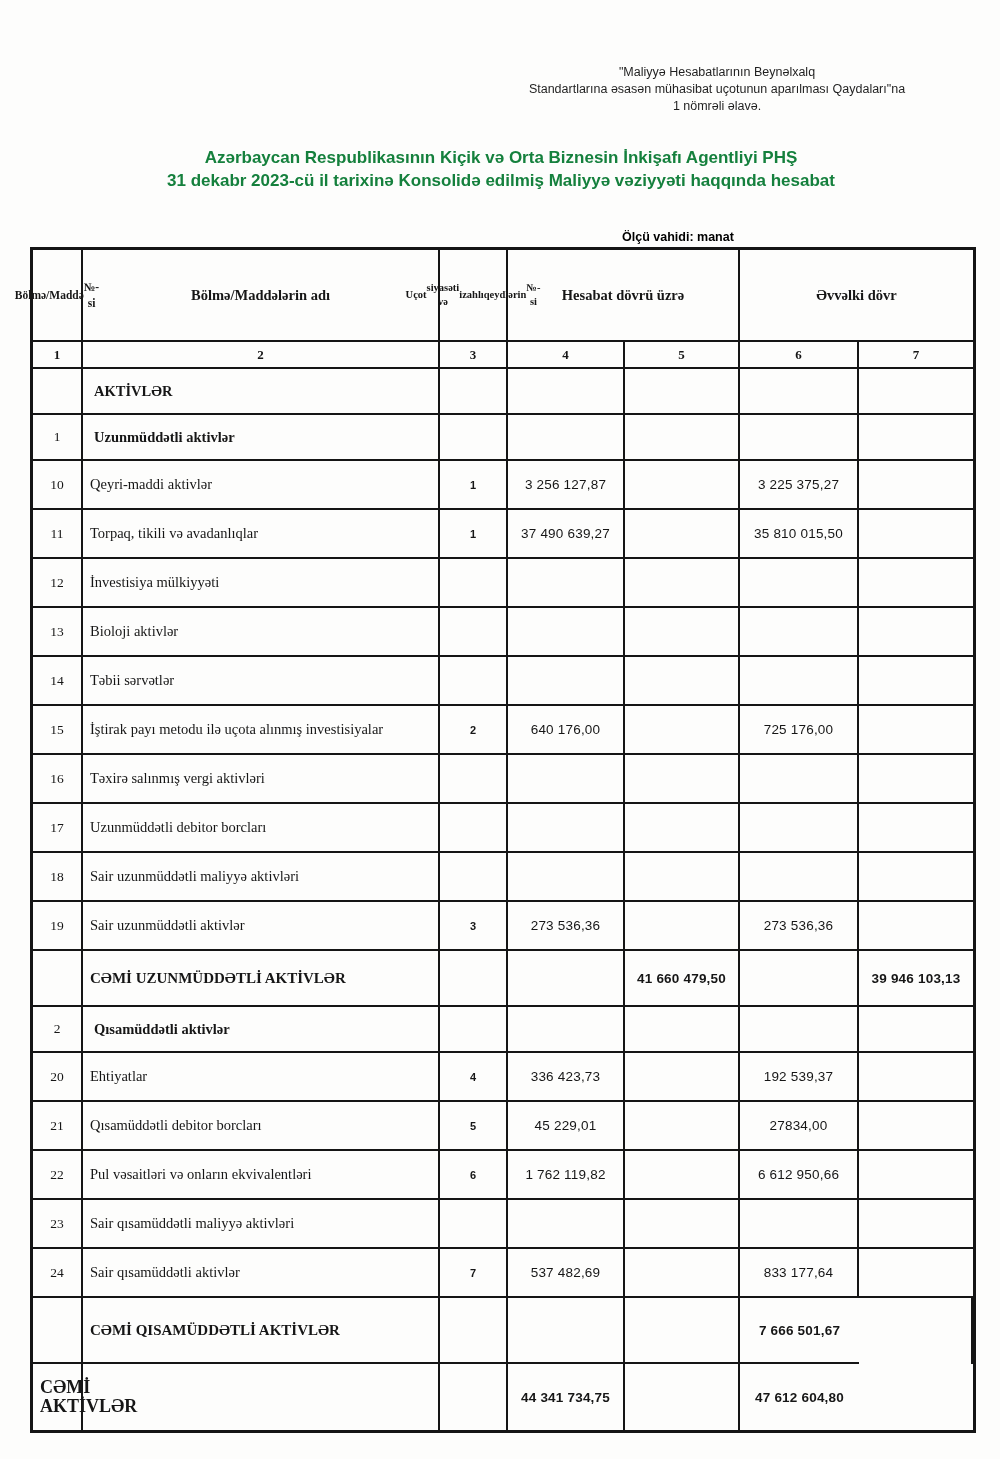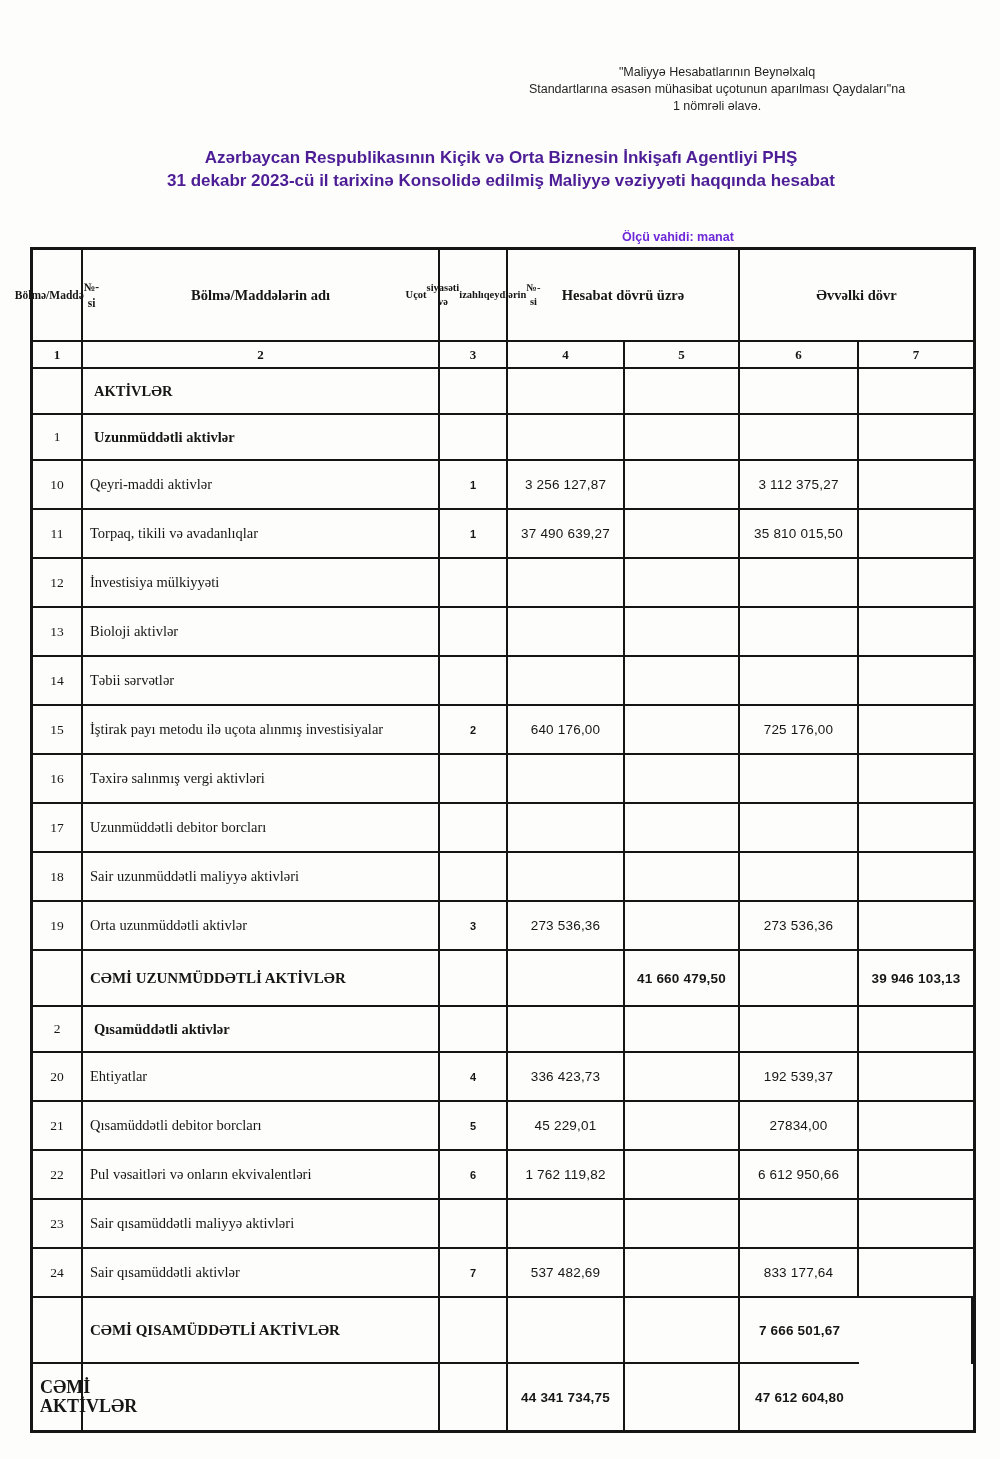--- a/index.html
+++ b/index.html
@@ -32,31 +32,31 @@
   }
 
   
   .doc-title {
     margin-top: 31px;
     text-align: center;
     font-family: "Liberation Sans", sans-serif;
     font-weight: bold;
     font-size: 17px;
     line-height: 23px;
-    color: #4c1d95;
+    color: #15803d;
   }
 
   
   .unit-label {
     margin-top: 38px;
     padding-left: 592px;
     font-family: "Liberation Sans", sans-serif;
     font-weight: bold;
     font-size: 12.5px;
-    color: #6d28d9;
+    color: #000000;
   }
 
   
   .fin-table {
     margin-top: 3px;
     width: 940px;
     display: grid;
     grid-template-columns: 50px 357px 68px 117px 115px 119px 114px;
     border: 3px solid #151515;
     background: #fdfdfc;
@@ -187,21 +187,21 @@
       <div class="cell c3 section"></div>
       <div class="cell c4 section"></div>
       <div class="cell c5 section"></div>
       <div class="cell c6 section"></div>
       <div class="cell c7 section last"></div>
       <div class="cell c1 item">10</div>
       <div class="cell c2 item">Qeyri-maddi aktivlər</div>
       <div class="cell c3 item">1</div>
       <div class="cell c4 item">3 256 127,87</div>
       <div class="cell c5 item"></div>
-      <div class="cell c6 item">3 112 375,27</div>
+      <div class="cell c6 item">3 225 375,27</div>
       <div class="cell c7 item last"></div>
       <div class="cell c1 item">11</div>
       <div class="cell c2 item">Torpaq, tikili və avadanlıqlar</div>
       <div class="cell c3 item">1</div>
       <div class="cell c4 item">37 490 639,27</div>
       <div class="cell c5 item"></div>
       <div class="cell c6 item">35 810 015,50</div>
       <div class="cell c7 item last"></div>
       <div class="cell c1 item">12</div>
       <div class="cell c2 item">İnvestisiya mülkiyyəti</div>
@@ -246,21 +246,21 @@
       <div class="cell c6 item"></div>
       <div class="cell c7 item last"></div>
       <div class="cell c1 item">18</div>
       <div class="cell c2 item">Sair uzunmüddətli maliyyə aktivləri</div>
       <div class="cell c3 item"></div>
       <div class="cell c4 item"></div>
       <div class="cell c5 item"></div>
       <div class="cell c6 item"></div>
       <div class="cell c7 item last"></div>
       <div class="cell c1 item">19</div>
-      <div class="cell c2 item">Orta uzunmüddətli aktivlər</div>
+      <div class="cell c2 item">Sair uzunmüddətli aktivlər</div>
       <div class="cell c3 item">3</div>
       <div class="cell c4 item">273 536,36</div>
       <div class="cell c5 item"></div>
       <div class="cell c6 item">273 536,36</div>
       <div class="cell c7 item last"></div>
       <div class="cell c1 subtotal"></div>
       <div class="cell c2 subtotal">CƏMİ UZUNMÜDDƏTLİ AKTİVLƏR</div>
       <div class="cell c3 subtotal"></div>
       <div class="cell c4 subtotal"></div>
       <div class="cell c5 subtotal">41 660 479,50</div>

